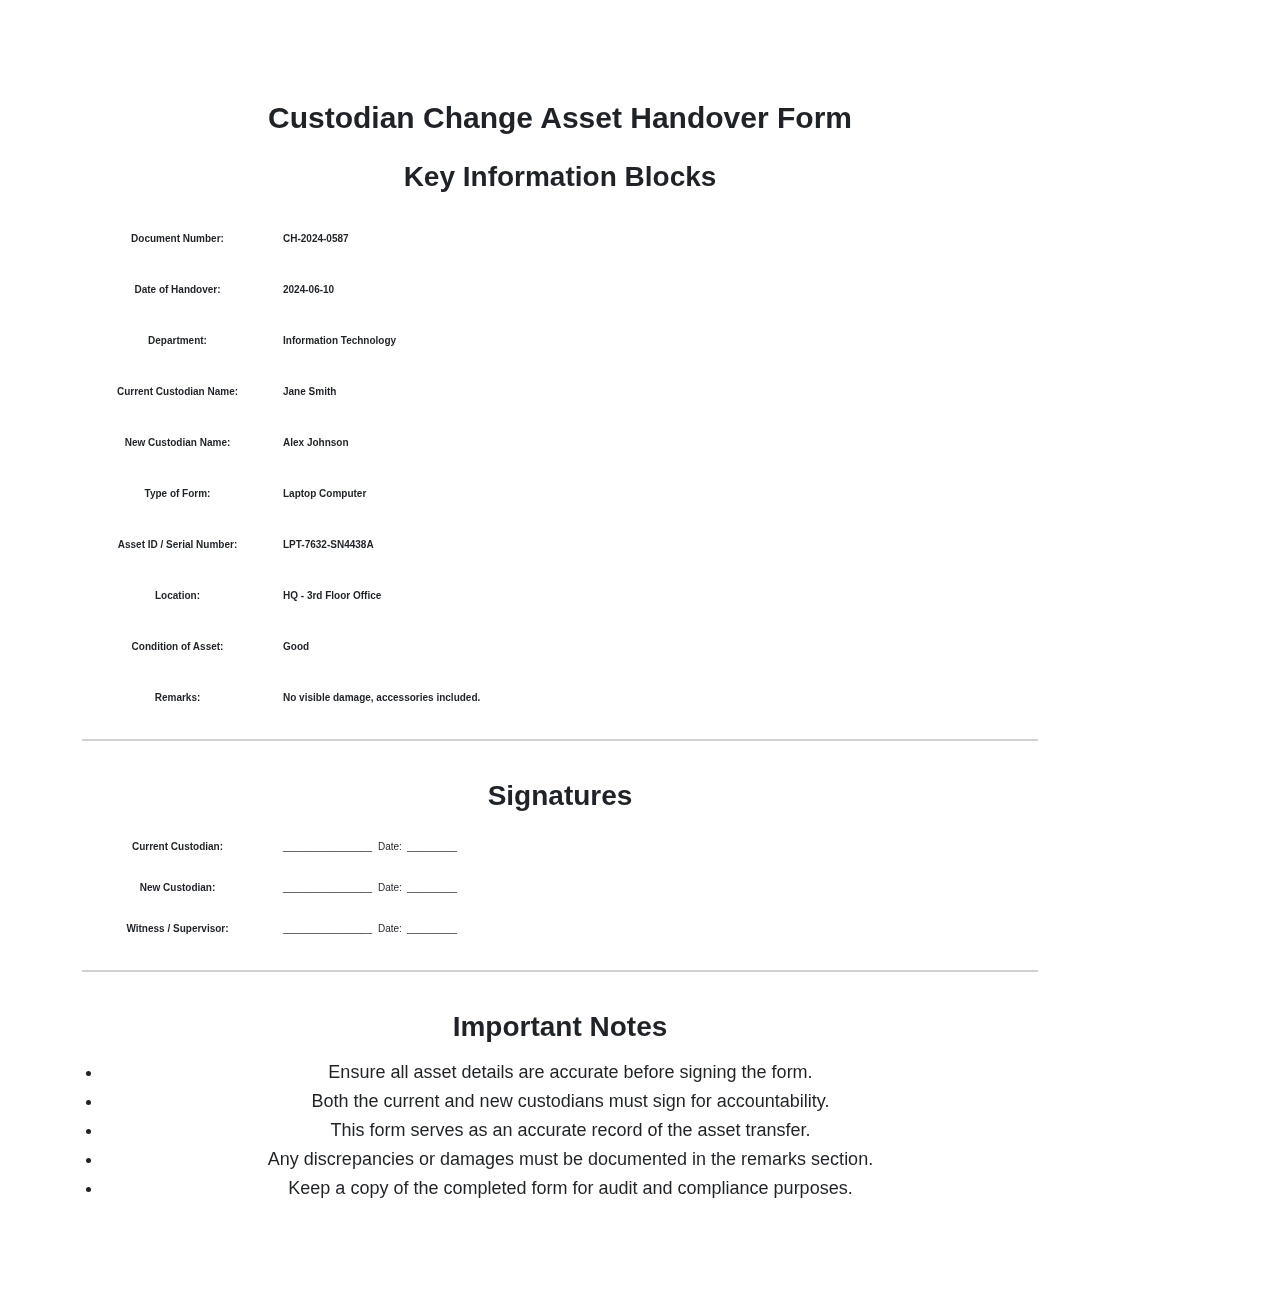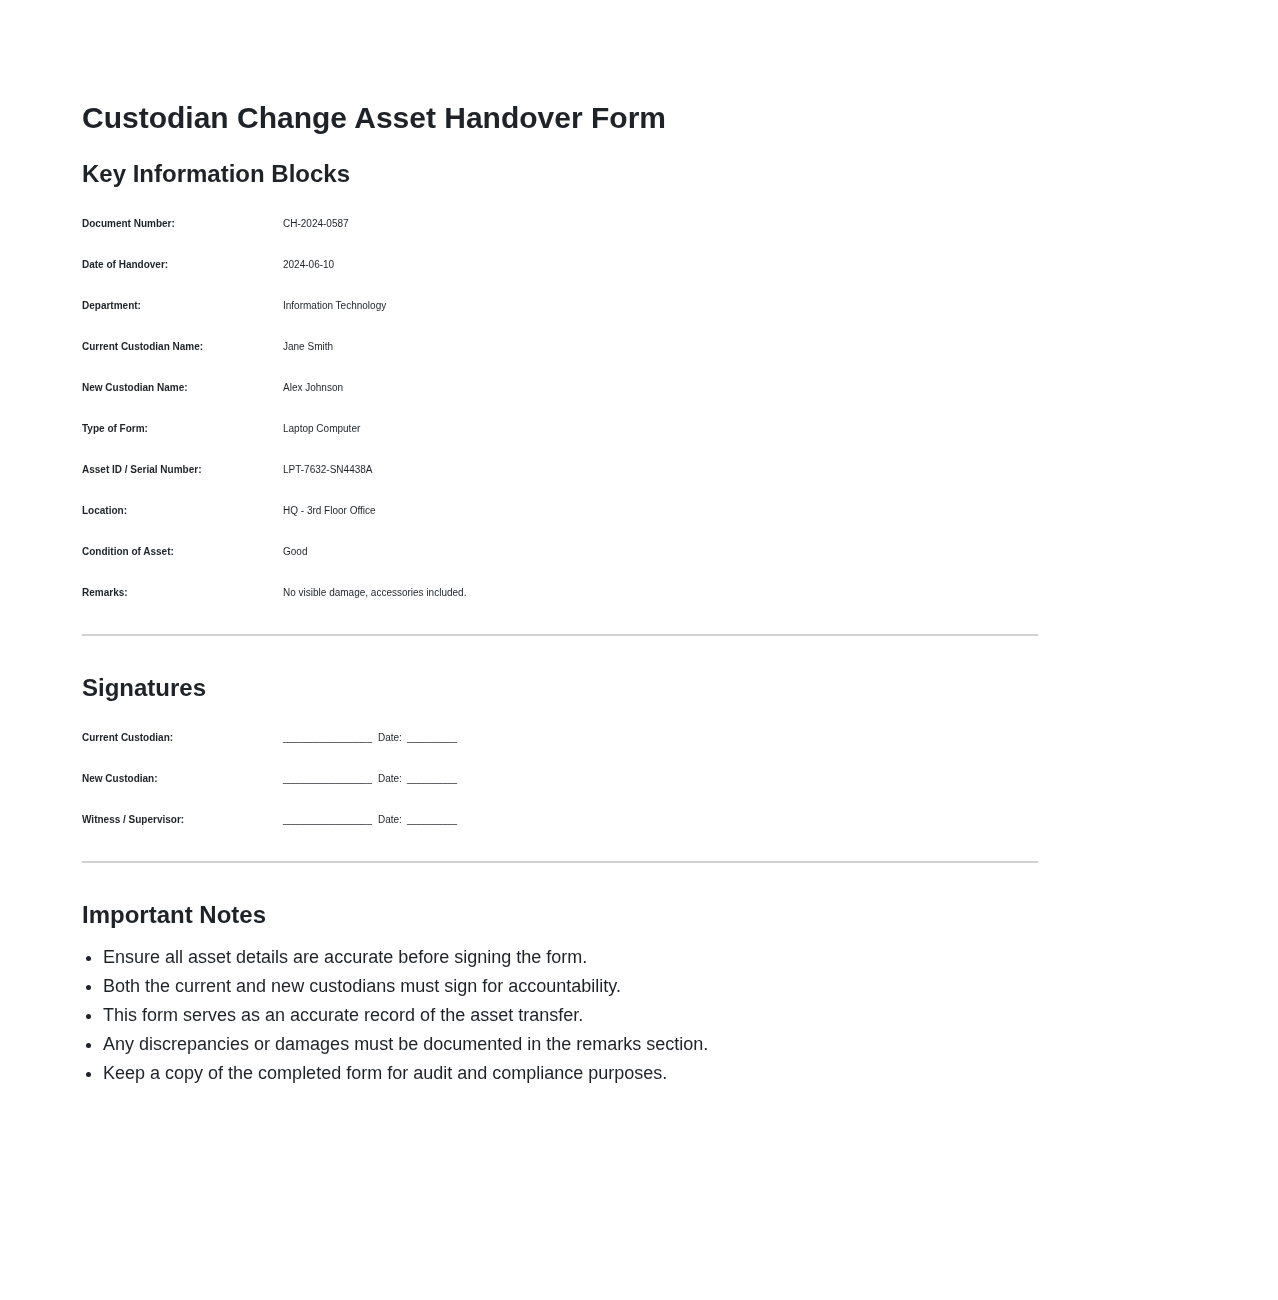--- a/index.html
+++ b/index.html
@@ -12,51 +12,53 @@
     font-family: "Liberation Sans", "DejaVu Sans", sans-serif;
     color: #1f2328;
     width: 1278px;
     height: 1300px;
     overflow: hidden;
   }
   .page {
     width: 1120px;
     min-height: 1300px;
     padding: 100px 82px 40px 82px;
+    text-align: center;
   }
   h1 {
     font-size: 30px;
     line-height: 1.2;
     font-weight: 700;
     margin: 0 0 24px 0;
   }
   h2 {
-    font-size: 24px;
+    font-size: 28px;
     line-height: 1.2;
     font-weight: 700;
     margin: 0 0 14px 0;
   }
   .section-heading-spaced {
     margin-top: 38px;
   }
   .kv-row, .sig-row {
     display: flex;
     align-items: baseline;
     font-size: 10px;
     line-height: 21px;
     padding: 10px 0;
   }
   .kv-label, .sig-label {
     font-weight: 700;
     flex: 0 0 201px;
     padding-right: 10px;
   }
   .kv-value {
-    font-weight: 400;
+    font-weight: 700;
     white-space: pre-wrap;
+    margin-top: 10px;
   }
   .sig-value {
     font-weight: 400;
     white-space: pre;
   }
   .sig-line, .date-line {
     letter-spacing: 0;
   }
   .date-label {
     margin: 0 5px 0 6px;

